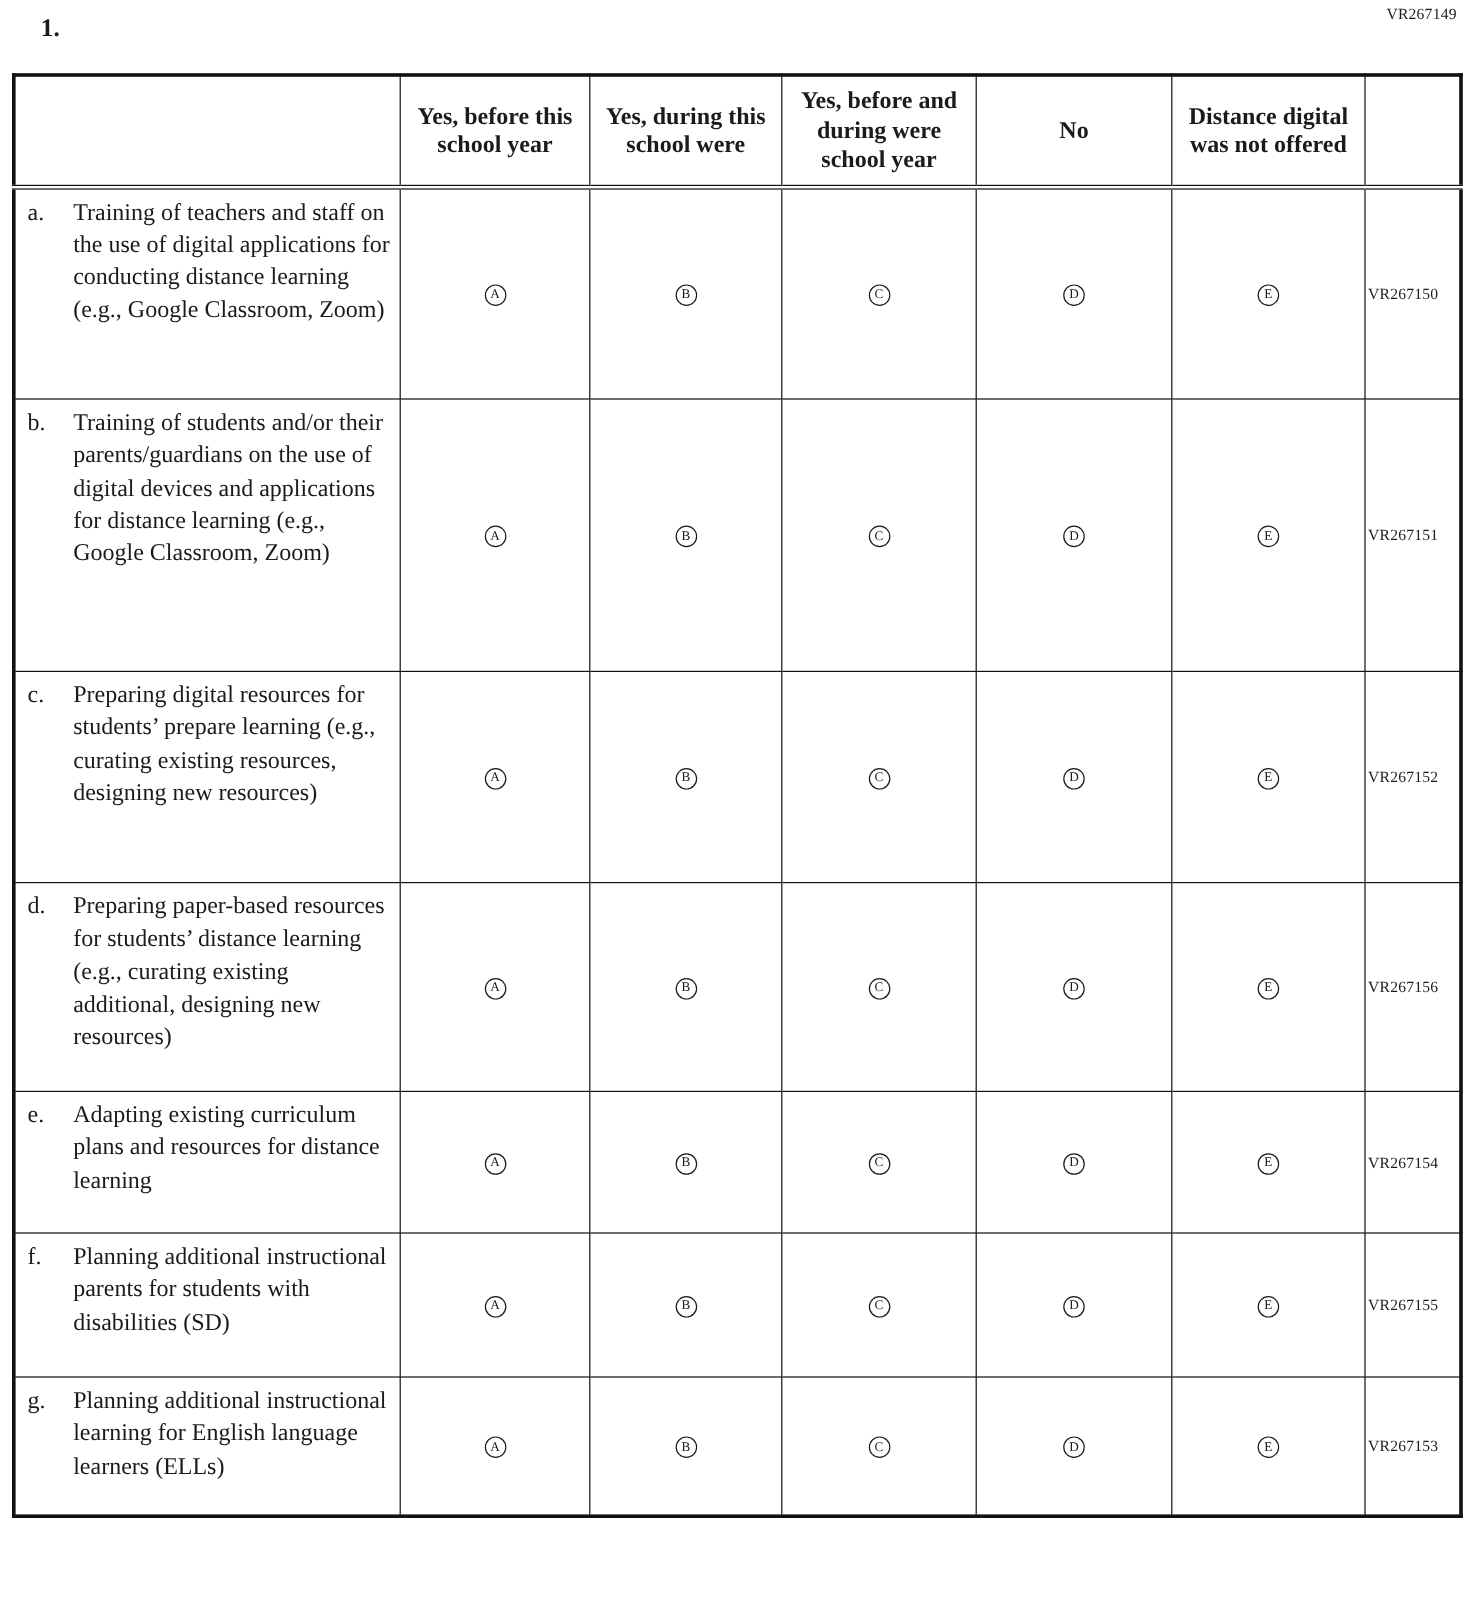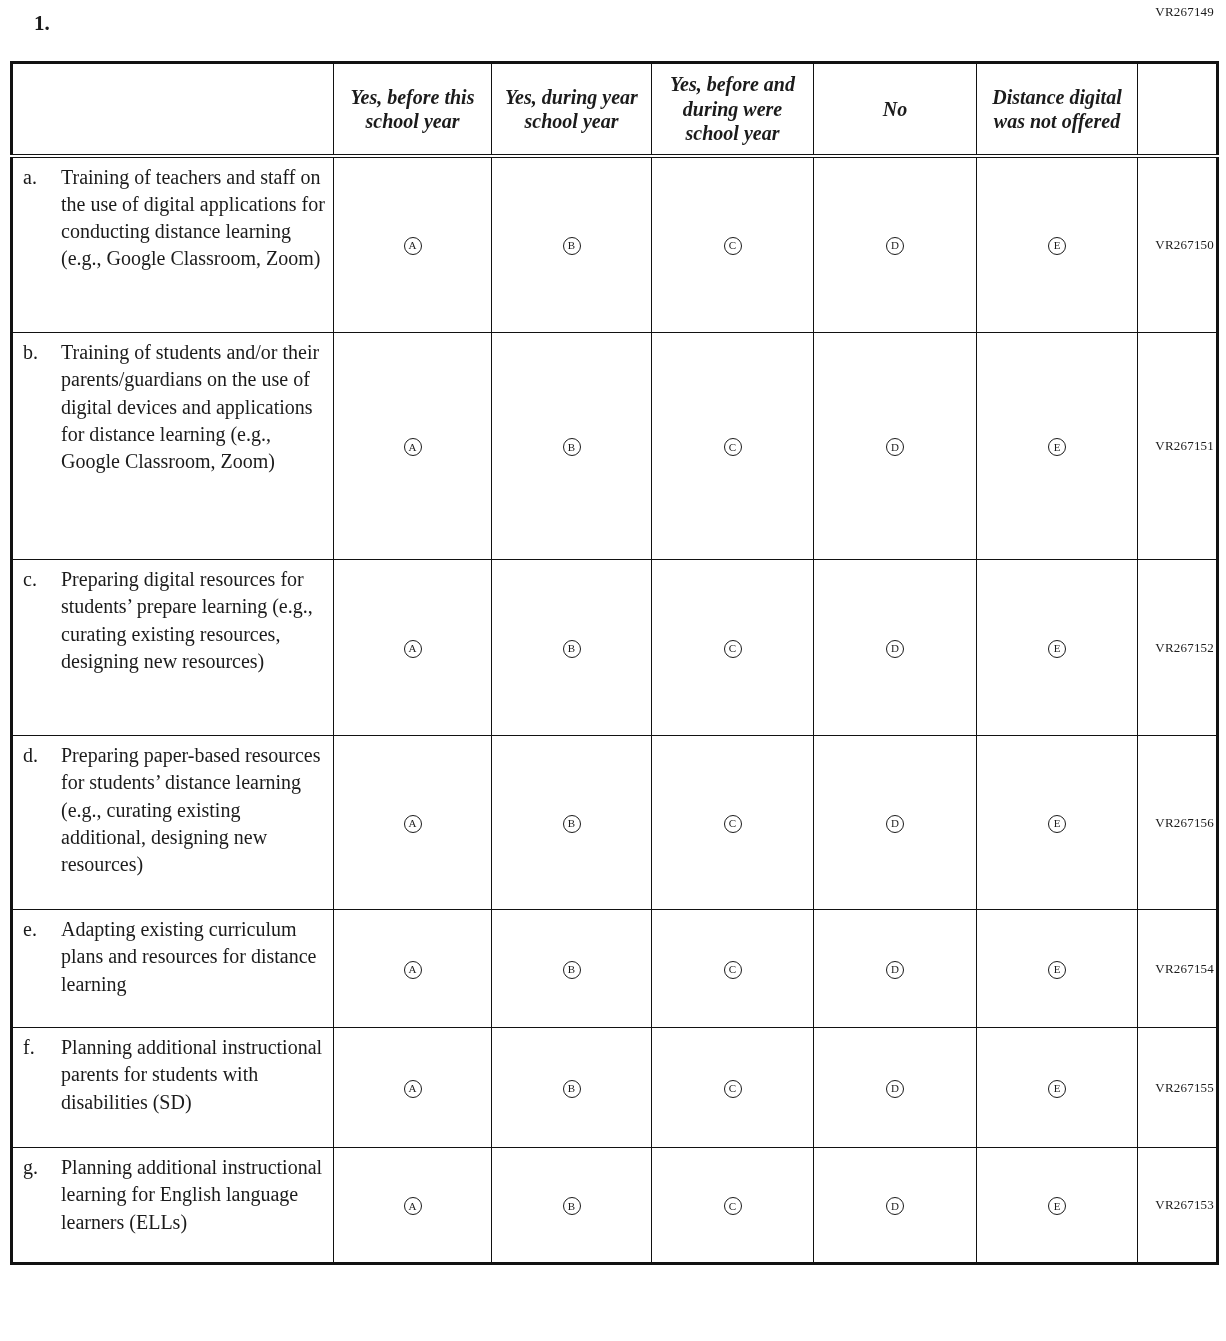--- a/index.html
+++ b/index.html
@@ -45,21 +45,21 @@
     border-collapse: collapse;
     table-layout: fixed;
     width: 1206px;
     margin: 24px 0 0 10px;
     border: 3px solid #121212;
   }
   .survey th, .survey td {
     border: 1.5px solid #121212;
   }
 
-  .survey thead tr { height: 93px; font-style: italic; }
+  .survey thead tr { height: 93px; }
   .survey thead th {
     border-bottom: 4px double #121212;
     font-size: 20px;
     font-weight: bold;
     line-height: 1.22;
     text-align: center;
     vertical-align: middle;
     padding: 6px 5px;
   }
 
@@ -94,21 +94,21 @@
     height: 18px;
     border: 1.3px solid #1b1b1b;
     border-radius: 50%;
     font-size: 11px;
     line-height: 1;
     cursor: pointer;
     user-select: none;
   }
 
   .code-cell {
-    text-align: right;
+    text-align: left;
     vertical-align: middle;
     font-size: 13px;
     padding: 0 2px;
     letter-spacing: 0.2px;
   }
 </style>
 </head>
 <body>
 
 <div class="page">
@@ -126,21 +126,21 @@
       <col style="width:160px">
       <col style="width:162px">
       <col style="width:163px">
       <col style="width:161px">
       <col style="width:80px">
     </colgroup>
     <thead>
       <tr>
         <th class="stub-head"></th>
         <th>Yes, before this school year</th>
-        <th>Yes, during year school year</th>
+        <th>Yes, during this school were</th>
         <th>Yes, before and during were school year</th>
         <th>No</th>
         <th>Distance digital was not offered</th>
         <th></th>
       </tr>
     </thead>
     <tbody>
   <tr class="item-row">
     <td class="stub-cell">
       <div class="stub-flex">

